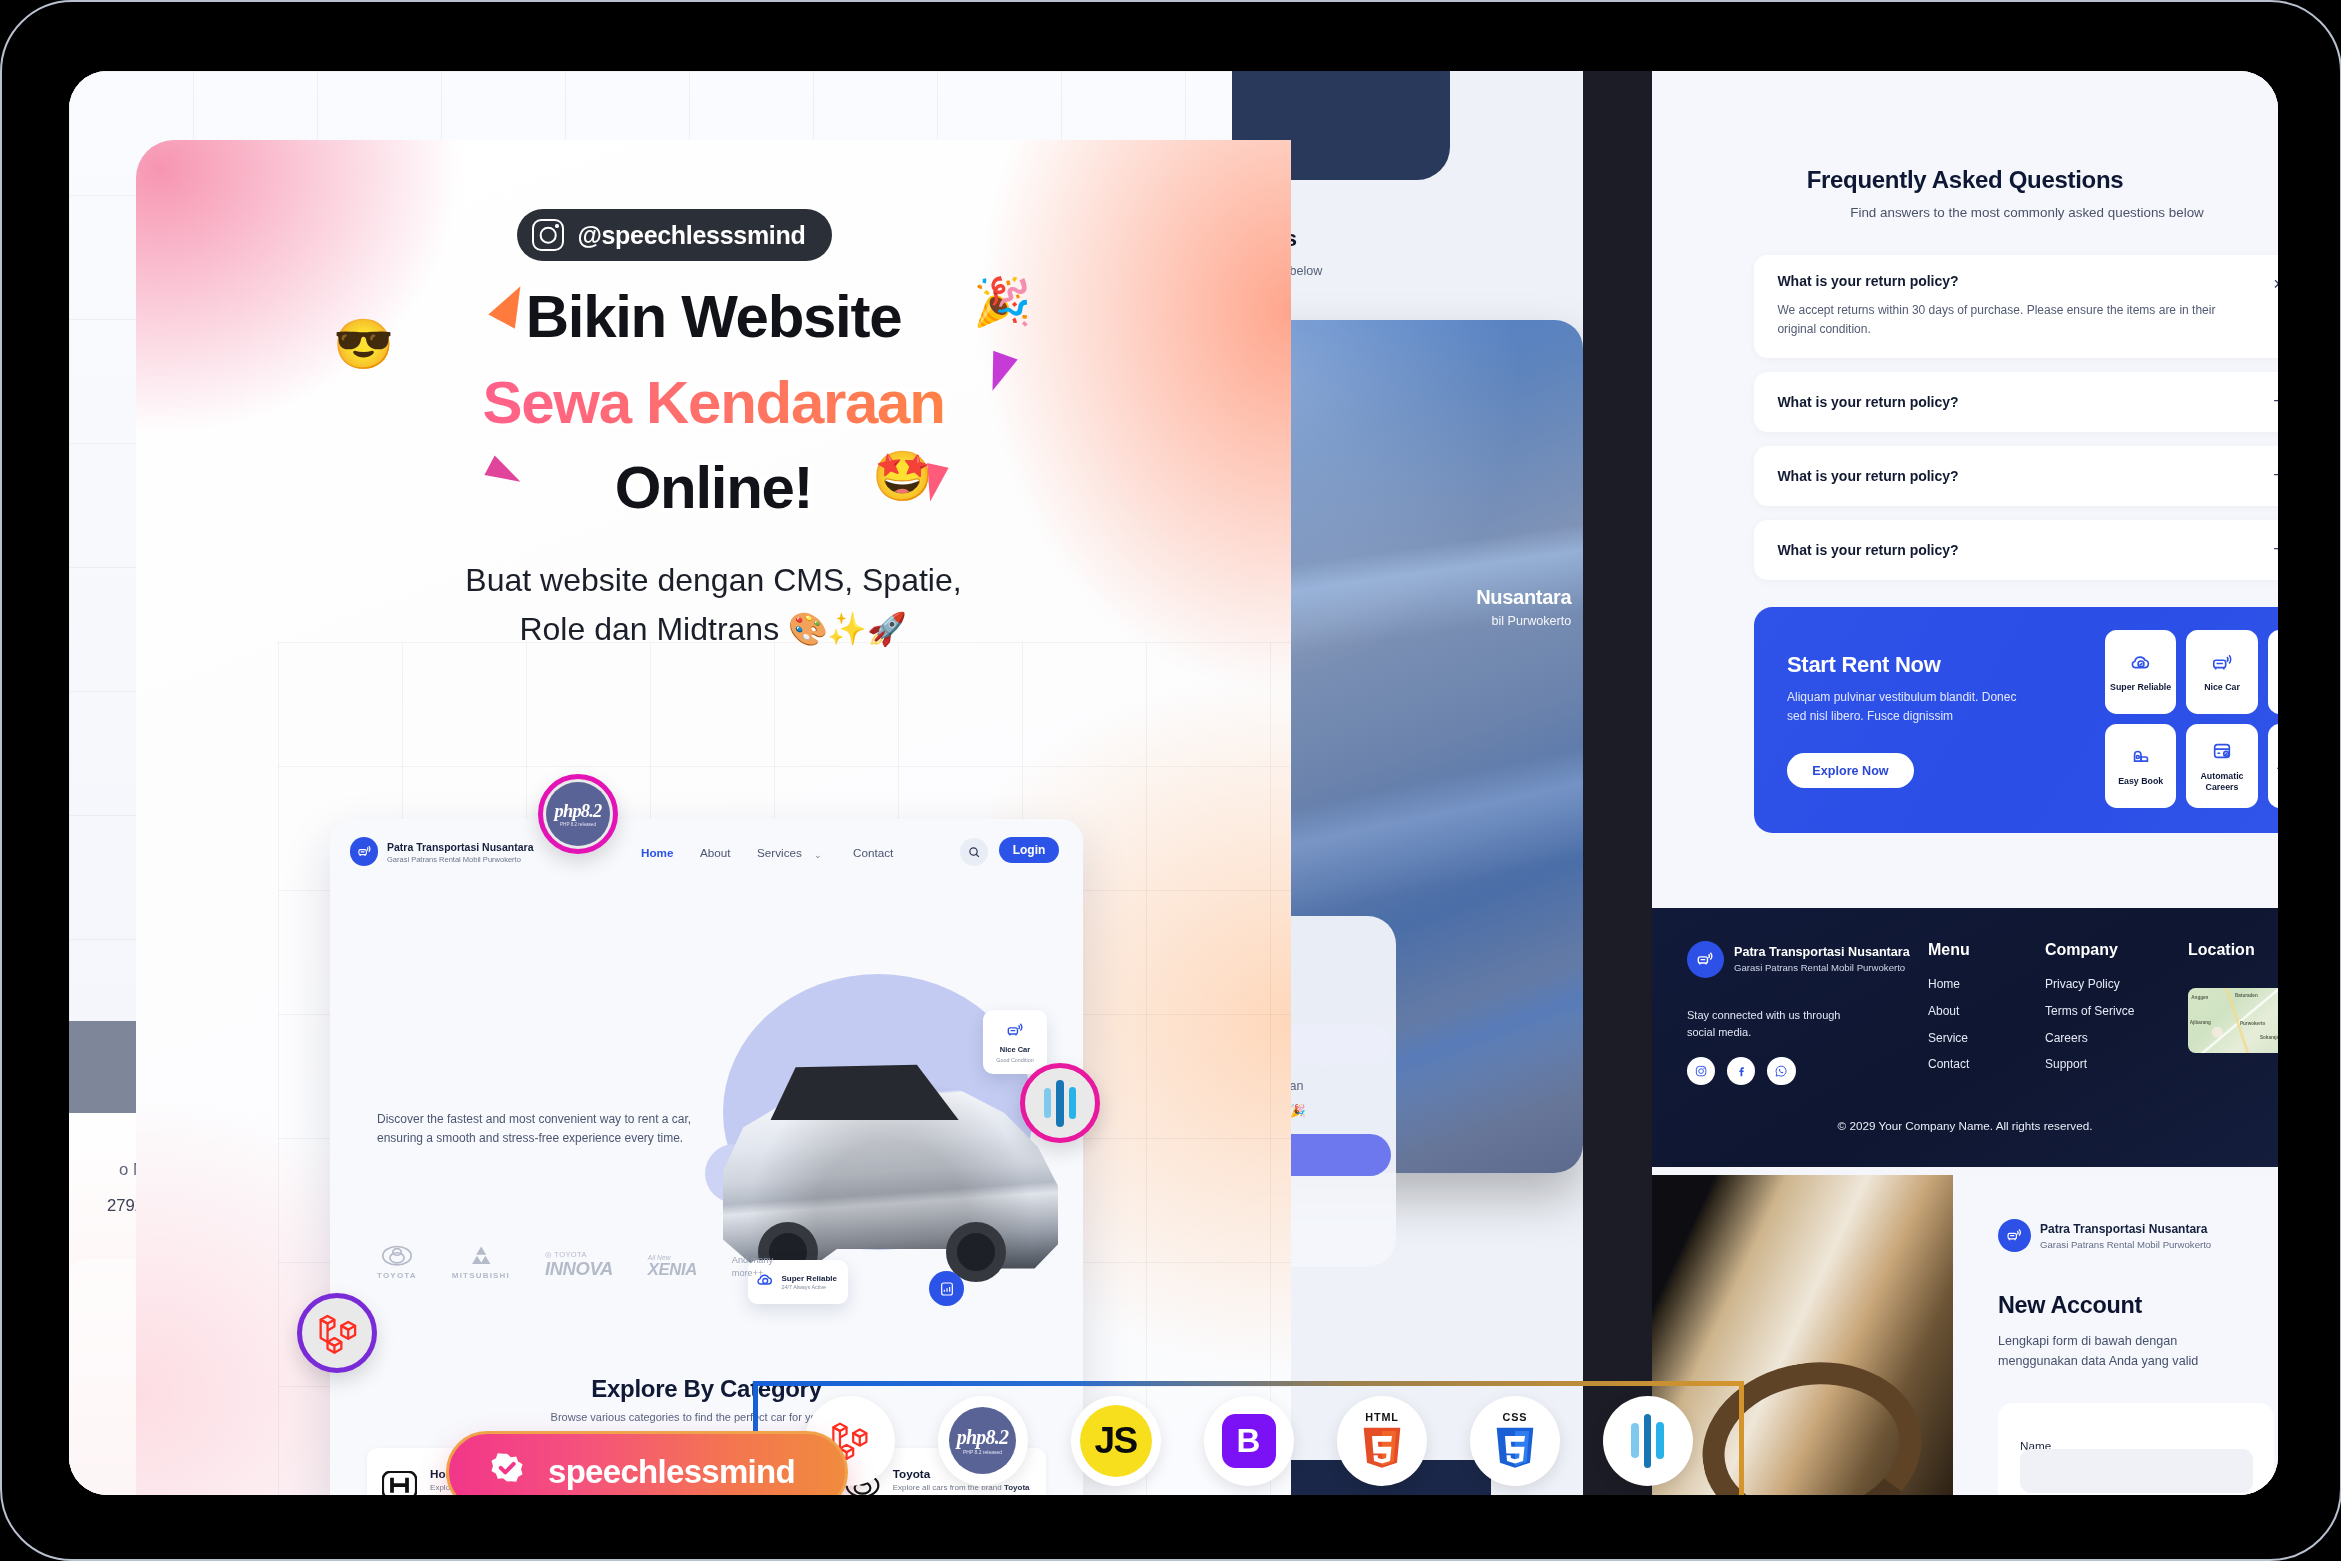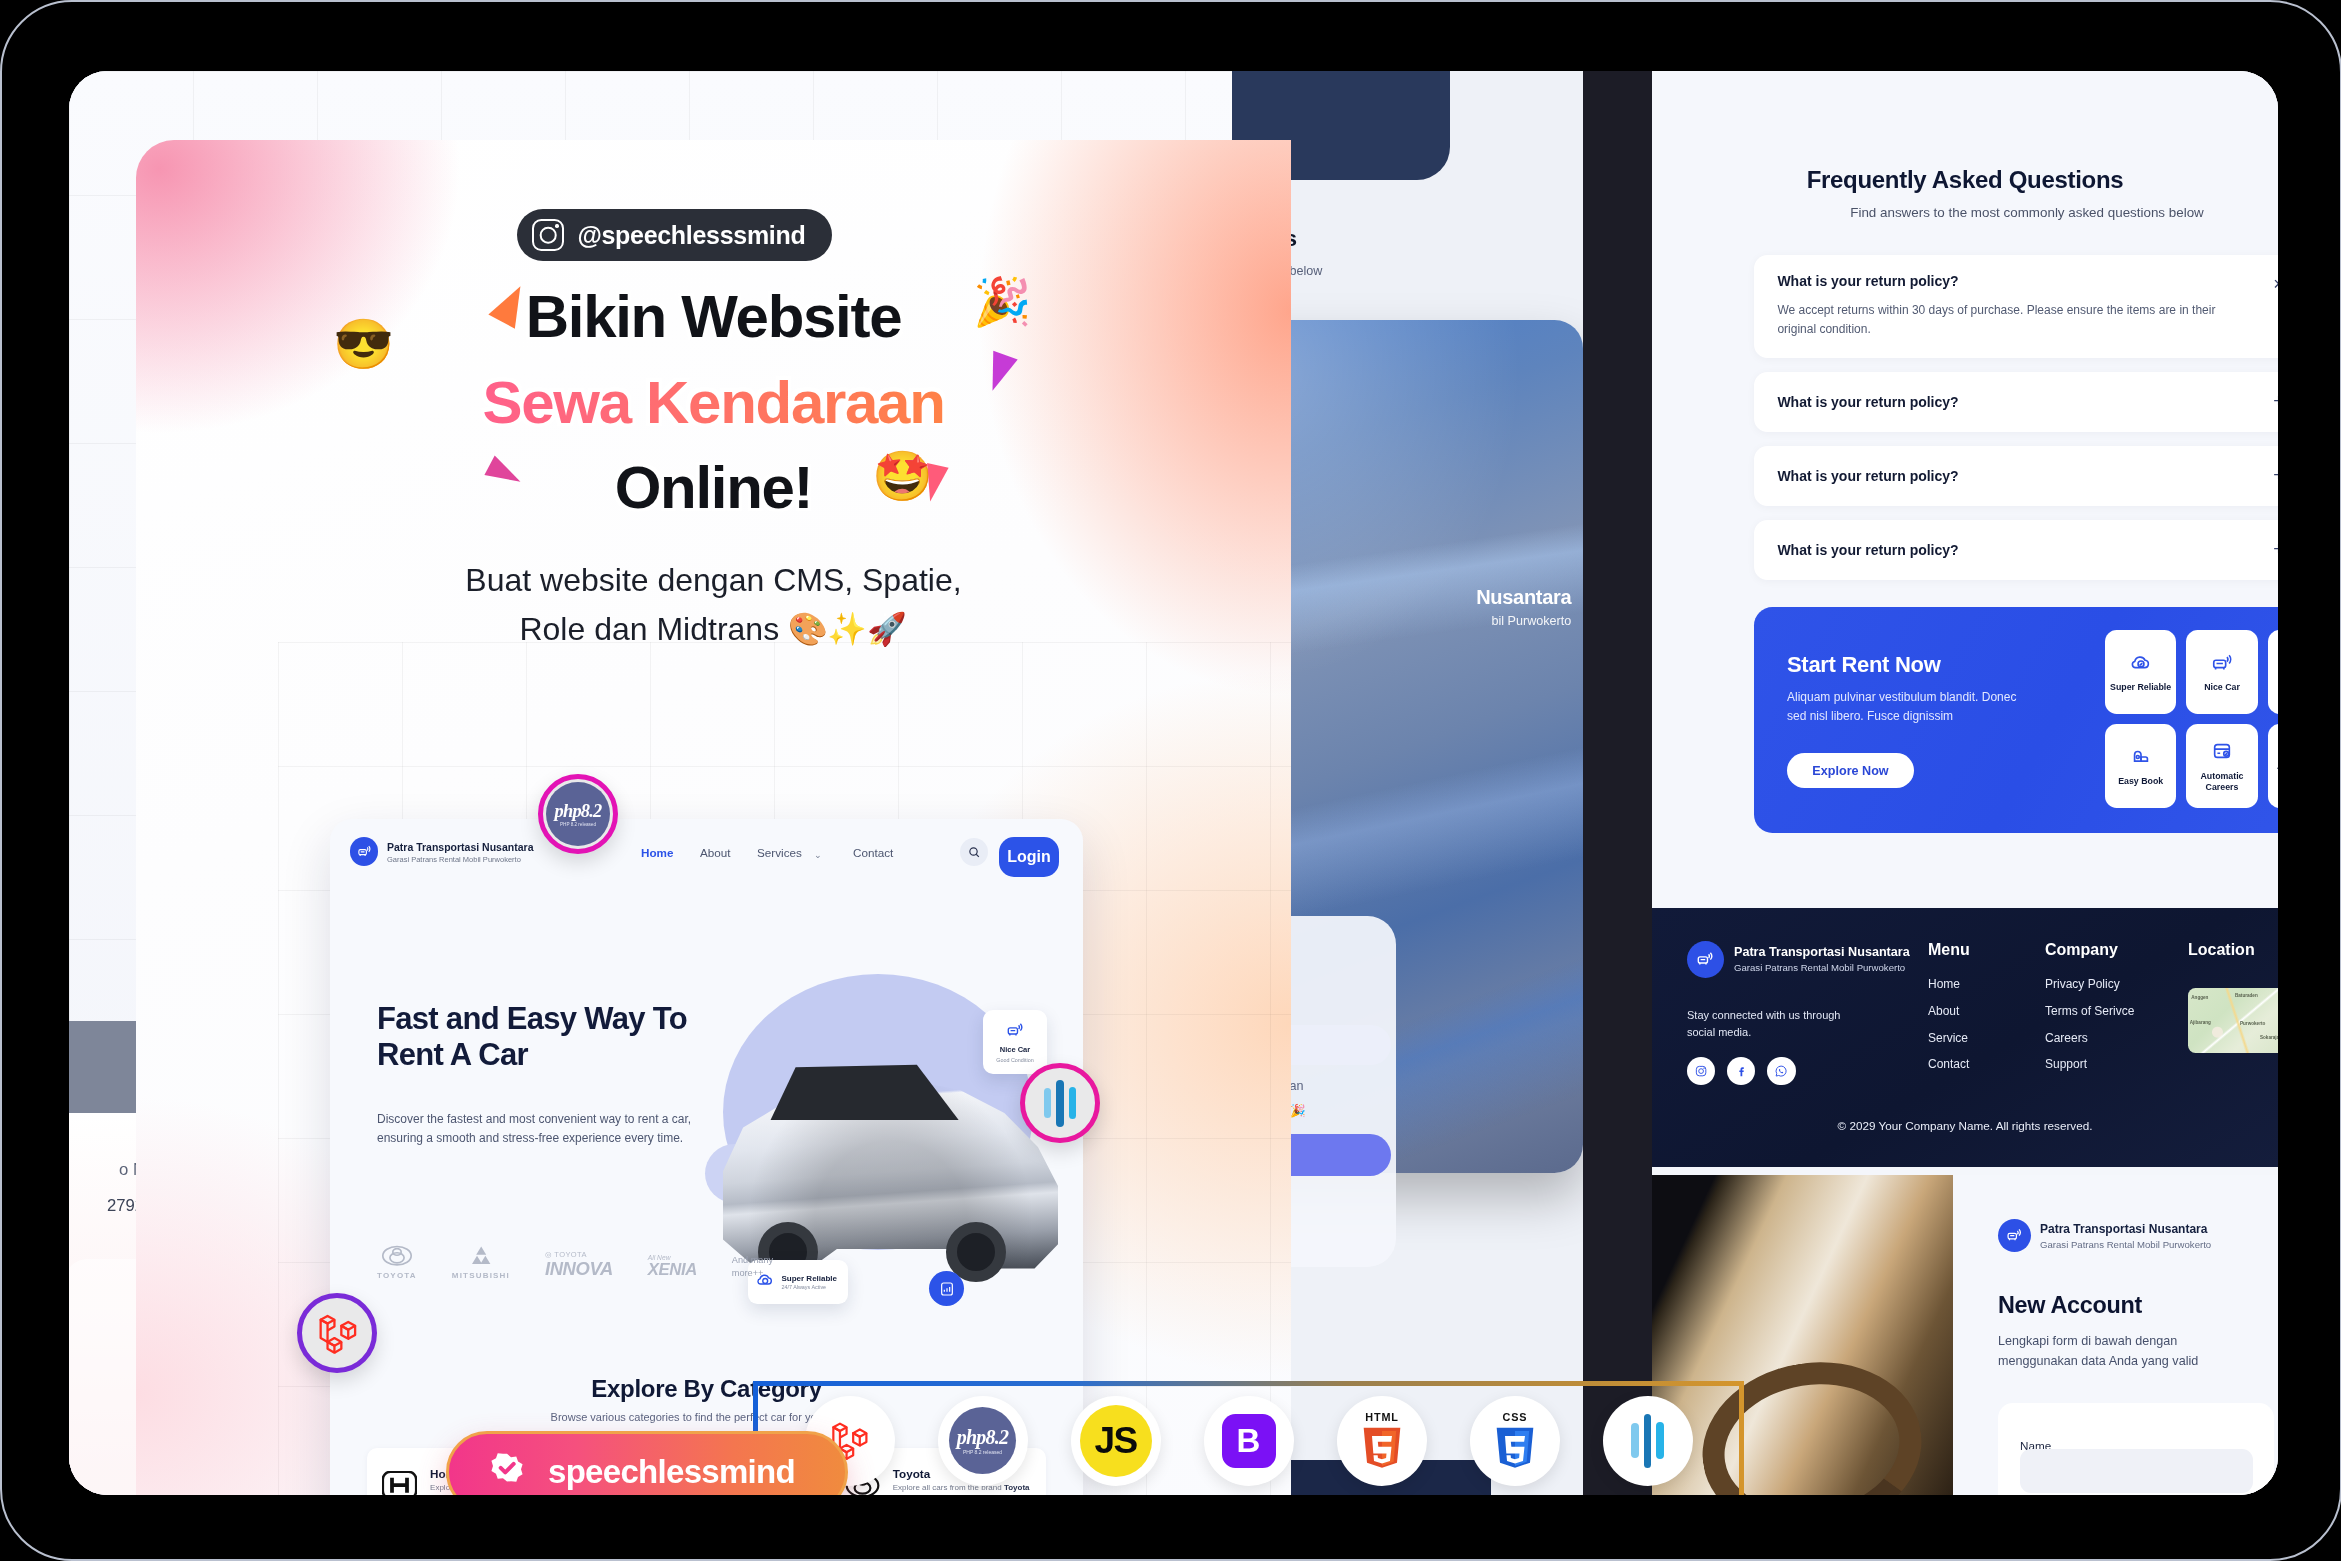--- a/index.html
+++ b/index.html
@@ -303,21 +303,21 @@
   #s-name{ position:absolute; left:57px; top:22px; font-size:10.5px; font-weight:700; color:#16203d;}
   #s-sub{ position:absolute; left:57px; top:36px; font-size:7.5px; color:#6e7689;}
   .s-nav-i{ position:absolute; top:27px; font-size:11.7px; color:#4d5670; cursor:pointer;}
   #s-nav-home{ left:311px; color:#2c53e8; font-weight:700;}
   #s-nav-about{ left:370px;}
   #s-nav-serv{ left:427px;}
   #s-nav-chev{ left:484px; top:30px; font-size:9.2px; color:#7b8397;}
   #s-nav-contact{ left:523px;}
   #s-search{ position:absolute; left:630px; top:19px; width:28.4px; height:28.4px; border-radius:50%; background:#e9edf6; display:flex; align-items:center; justify-content:center; cursor:pointer;}
   #s-search svg{ width:14.2px; height:14.2px; stroke:#2b3350; fill:none; stroke-width:2;}
-  #s-login{ position:absolute; left:669px; top:18.4px; width:60px; height:40px; border-radius:15px; background:#2c53e8; color:#fff; font-size:16px; font-weight:700; display:flex; align-items:center; justify-content:center; cursor:pointer;}
+  #s-login{ position:absolute; left:669px; top:18.4px; width:60px; height:26px; border-radius:15px; background:#2c53e8; color:#fff; font-size:12px; font-weight:700; display:flex; align-items:center; justify-content:center; cursor:pointer;}
 
   #s-h1{ position:absolute; left:47px; top:182px; width:351px; font-size:31px; font-weight:800; color:#121b3a; line-height:1.17; letter-spacing:-0.7px;}
   #s-p{ position:absolute; left:47px; top:291px; width:335px; font-size:12px; color:#4d5670; line-height:1.62;}
   #s-brands{ position:absolute; left:47px; top:425px; display:flex; align-items:flex-end; gap:35px;}
   .s-brand{ color:#b4bac8;}
   .s-brand .bn{ font-size:8px; letter-spacing:1.2px; margin-top:3.3px; font-weight:600;}
   .s-brand svg{ display:block; margin:0 auto;}
   #s-more{ font-size:9.2px; color:#9aa1b2; line-height:1.4; width:64px; text-align:left;}
 
   #s-car-blob{ position:absolute; left:393px; top:155px; width:310px; height:276px; border-radius:50%; background:#c3cbf2;}
@@ -661,21 +661,20 @@
       <div class="s-nav-i" id="s-nav-chev">⌄</div>
       <div class="s-nav-i" id="s-nav-contact">Contact</div>
       <div id="s-search">
           <svg viewBox="0 0 24 24">
             <circle cx="11" cy="11" r="6.2"></circle>
             <path d="M15.6 15.6L20 20"></path>
           </svg>
         </div>
       <div id="s-login">Login</div>
 
-      <div id="s-h1">Fast and Easy Way To Rent A Car</div>
       <div id="s-p">Discover the fastest and most convenient way to rent a car, ensuring a smooth and stress-free experience every time.</div>
 
       <div id="s-car-blob"></div>
       <div id="s-car-blob2"></div>
       <div id="s-car"></div>
       <div id="s-car-win"></div>
       <div class="s-wheel" id="s-wheel1"></div>
       <div class="s-wheel" id="s-wheel2"></div>
 
       <div id="s-nice">

